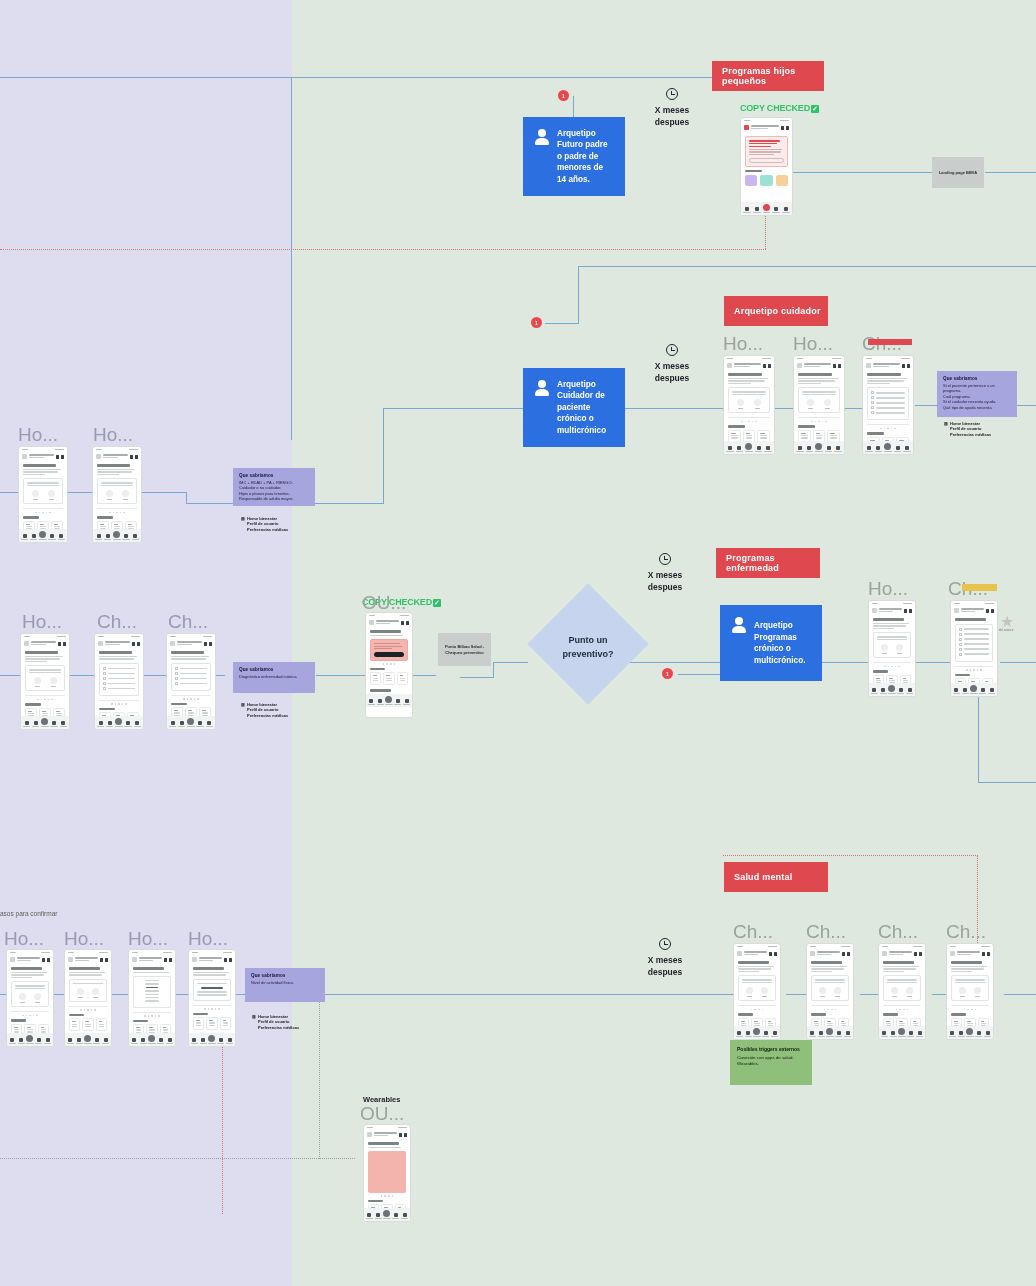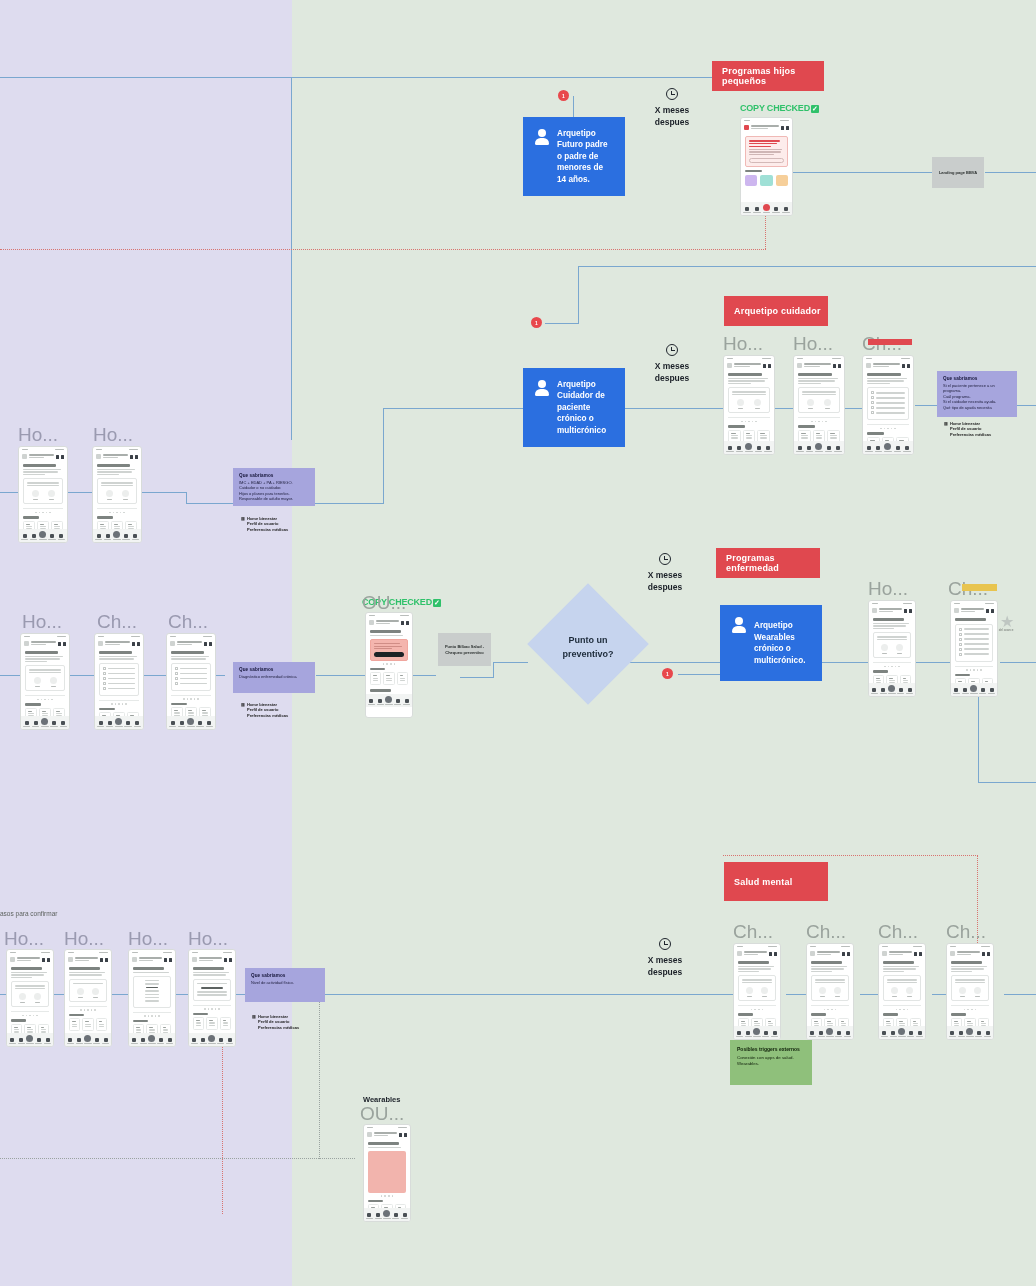--- a/index.html
+++ b/index.html
@@ -327,21 +327,21 @@
 
   <div class="section-chip" style="left:712px;top:61px;width:112px;height:30px;">
     <span>Programas hijos pequeños</span>
   </div>
   <div class="section-chip" style="left:724px;top:296px;width:104px;height:30px;">
     <span>Arquetipo cuidador</span>
   </div>
   <div class="section-chip" style="left:716px;top:548px;width:104px;height:30px;">
     <span>Programas enfermedad</span>
   </div>
-  <div class="section-chip" style="left:724px;top:862px;width:104px;height:39px;">
+  <div class="section-chip" style="left:724px;top:862px;width:104px;height:30px;">
     <span>Salud mental</span>
   </div>
 
   <div class="arch-card" style="left:523px;top:117px;width:102px;height:79px;">
     <span class="arch-icon"></span>
     <span class="arch-text">
       <span class="role">Arquetipo</span>
       <span>Futuro padre o padre de menores de 14 años.</span>
     </span>
   </div>
@@ -351,21 +351,21 @@
     <span class="arch-text">
       <span class="role">Arquetipo</span>
       <span>Cuidador de paciente crónico o multicrónico</span>
     </span>
   </div>
 
   <div class="arch-card" style="left:720px;top:605px;width:102px;height:76px;">
     <span class="arch-icon"></span>
     <span class="arch-text">
       <span class="role">Arquetipo</span>
-      <span>Wearables crónico o multicrónico.</span>
+      <span>Programas crónico o multicrónico.</span>
     </span>
   </div>
 
   <div class="time-marker" style="left:637px;top:88px;">
     <div class="clock"></div>
     <div class="tlabel">X meses</div>
     <div class="tlabel">despues</div>
   </div>
   <div class="time-marker" style="left:637px;top:344px;">
     <div class="clock"></div>

